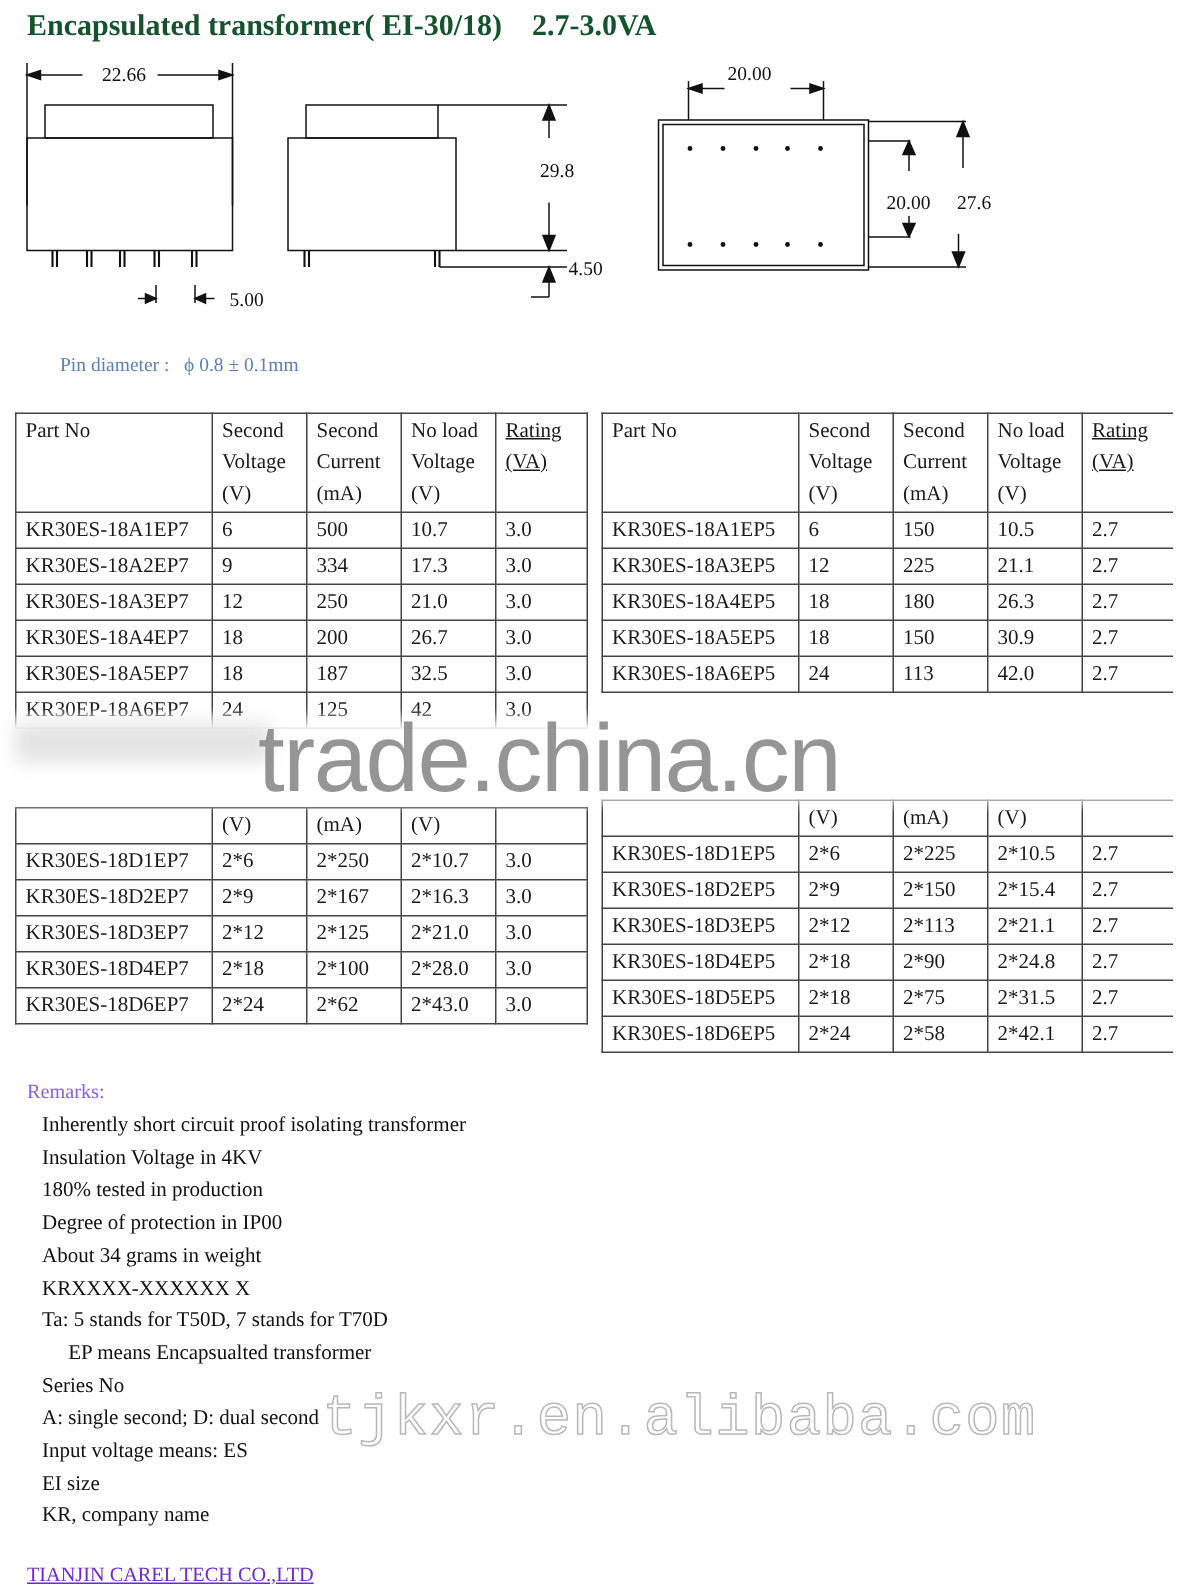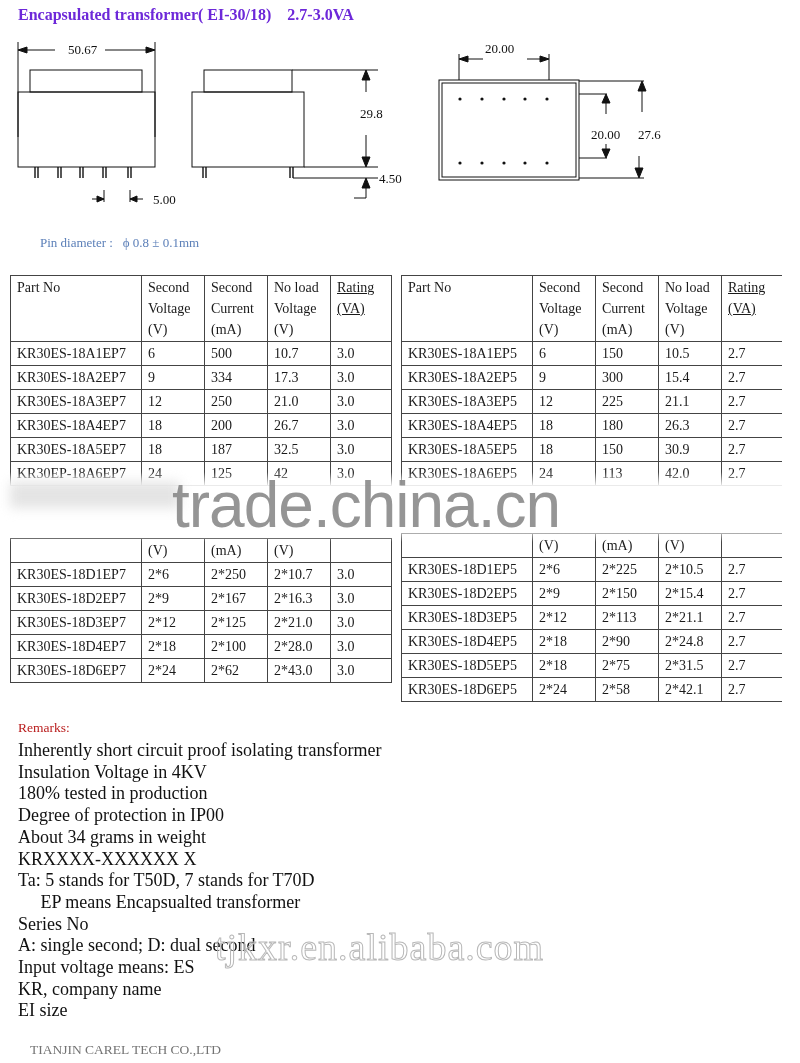--- a/index.html
+++ b/index.html
@@ -1,41 +1,41 @@
 <!DOCTYPE html>
 <html><head>
 <meta charset="utf-8">
 <style>
   html, body { margin: 0; padding: 0; background: #ffffff; }
   body { width: 800px; height: 1063px; position: relative; overflow: hidden;
          font-family: "Liberation Serif", "DejaVu Serif", serif; color: #1a1a1a; }
-  .title { position: absolute; left: 18px; top: 6px; font-size: 16px; font-weight: bold; color: #6d28d9; white-space: pre; }
+  .title { position: absolute; left: 18px; top: 6px; font-size: 20px; font-weight: bold; color: #14532d; white-space: pre; }
   .drawing { position: absolute; left: 0; top: 30px; width: 800px; height: 190px; }
   .dimlabel { position: absolute; font-size: 13px; color: #111; }
   .pin-note { position: absolute; left: 18px; top: 235px; font-size: 13px; color: #5b7fb8; white-space: pre; margin-left: 22px; }
   table.spec { position: absolute; border-collapse: collapse; font-size: 14px; }
   table.spec td { border: 1px solid #444; padding: 1px 6px; line-height: 21px; vertical-align: top; white-space: nowrap; }
   table.spec td.c0 { width: 118px; }
   table.spec td.c1 { width: 50px; }
   table.spec td.c2 { width: 50px; }
   table.spec td.c3 { width: 50px; }
   table.spec td.c4 { width: 48px; text-decoration: underline; }
   table.right td:last-child { border-right: none; }
   .hdr td { line-height: 21.5px; }
   .watermark-band { position: absolute; left: 0; top: 472px; width: 800px; height: 70px;
                     background: linear-gradient(to bottom, rgba(255,255,255,0.0), rgba(255,255,255,0.92) 20%, rgba(255,255,255,0.92) 80%, rgba(255,255,255,0)); }
   .watermark-band .blur-l { position: absolute; left: 10px; top: 10px; width: 170px; height: 26px; background: #e4e4e4; filter: blur(6px); }
   .watermark { position: absolute; left: 172px; top: 468px; font-family: "Liberation Sans", "DejaVu Sans", sans-serif;
                font-size: 64px; color: #8a8a8a; letter-spacing: -1px; opacity: 0.9; }
-  .remarks-title { position: absolute; left: 18px; top: 720px; font-size: 13.5px; color: #b91c1c; }
-  .remarks { position: absolute; left: 18px; top: 740px; font-size: 18px; line-height: 21.7px; color: #111; }
+  .remarks-title { position: absolute; left: 18px; top: 720px; font-size: 13.5px; color: #8b5cf6; }
+  .remarks { position: absolute; left: 28px; top: 740px; font-size: 14px; line-height: 21.7px; color: #111; }
   .remarks div { white-space: pre; }
-  .wm2 { position: absolute; left: 215px; top: 925px; font-family: Liberation Serif, serif; font-size: 38px;
+  .wm2 { position: absolute; left: 215px; top: 925px; font-family: Liberation Mono, monospace; font-size: 38px;
          color: transparent; -webkit-text-stroke: 1px #b8b8b8; letter-spacing: 1px; }
-  .company { position: absolute; left: 30px; top: 1042px; font-size: 13.5px; color: #737373; }
+  .company { position: absolute; left: 18px; top: 1042px; font-size: 13.5px; color: #6d28d9; text-decoration: underline; }
 </style>
 </head>
 <body>
 
 <div class="title">Encapsulated transformer( EI-30/18)    2.7-3.0VA</div>
 
 <div class="drawing">
   <svg width="800" height="190" viewBox="0 0 800 190" xmlns="http://www.w3.org/2000/svg" stroke="#111" fill="none" stroke-width="1">
 
     <g>
@@ -117,21 +117,21 @@
       <polygon points="606,128 602,119 610,119" fill="#111"></polygon>
       <line x1="579" y1="51" x2="245" y2="51" stroke="none"></line>
       <line x1="579" y1="51" x2="644" y2="51"></line>
       <line x1="579" y1="148" x2="644" y2="148"></line>
       <line x1="642" y1="53" x2="642" y2="82"></line>
       <polygon points="642,51 638,61 646,61" fill="#111"></polygon>
       <line x1="639" y1="126" x2="639" y2="144"></line>
       <polygon points="639,148 635,138 643,138" fill="#111"></polygon>
     </g>
   </svg>
-  <span class="dimlabel" style="left:68px;top:12px;">50.67</span>
+  <span class="dimlabel" style="left:68px;top:12px;">22.66</span>
   <span class="dimlabel" style="left:153px;top:162px;">5.00</span>
   <span class="dimlabel" style="left:360px;top:76px;">29.8</span>
   <span class="dimlabel" style="left:379px;top:141px;">4.50</span>
   <span class="dimlabel" style="left:485px;top:11px;">20.00</span>
   <span class="dimlabel" style="left:591px;top:97px;">20.00</span>
   <span class="dimlabel" style="left:638px;top:97px;">27.6</span>
 </div>
 
 <div class="pin-note">Pin diameter :   ϕ 0.8 ± 0.1mm</div>
 
@@ -196,27 +196,20 @@
     <td class="c1"><span>Second</span><br><span>Voltage</span><br><span>(V)</span></td>
     <td class="c2"><span>Second</span><br><span>Current</span><br><span>(mA)</span></td>
     <td class="c3"><span>No load</span><br><span>Voltage</span><br><span>(V)</span></td>
     <td class="c4"><span>Rating</span><br><span>(VA)</span></td>
   </tr>
   <tr>
         <td>KR30ES-18A1EP5</td>
         <td>6</td>
         <td>150</td>
         <td>10.5</td>
-        <td>2.7</td>
-      </tr>
-  <tr>
-        <td>KR30ES-18A2EP5</td>
-        <td>9</td>
-        <td>300</td>
-        <td>15.4</td>
         <td>2.7</td>
       </tr>
   <tr>
         <td>KR30ES-18A3EP5</td>
         <td>12</td>
         <td>225</td>
         <td>21.1</td>
         <td>2.7</td>
       </tr>
   <tr>
@@ -355,19 +348,19 @@
   <div>Insulation Voltage in 4KV</div>
   <div>180% tested in production</div>
   <div>Degree of protection in IP00</div>
   <div>About 34 grams in weight</div>
   <div>KRXXXX-XXXXXX X</div>
   <div>Ta: 5 stands for T50D, 7 stands for T70D</div>
   <div>     EP means Encapsualted transformer</div>
   <div>Series No</div>
   <div>A: single second; D: dual second</div>
   <div>Input voltage means: ES</div>
+  <div>EI size</div>
   <div>KR, company name</div>
-  <div>EI size</div>
 </div>
 
 <div class="wm2">tjkxr.en.alibaba.com</div>
 
 <div class="company">TIANJIN CAREL TECH CO.,LTD</div>
 
 </body></html>

